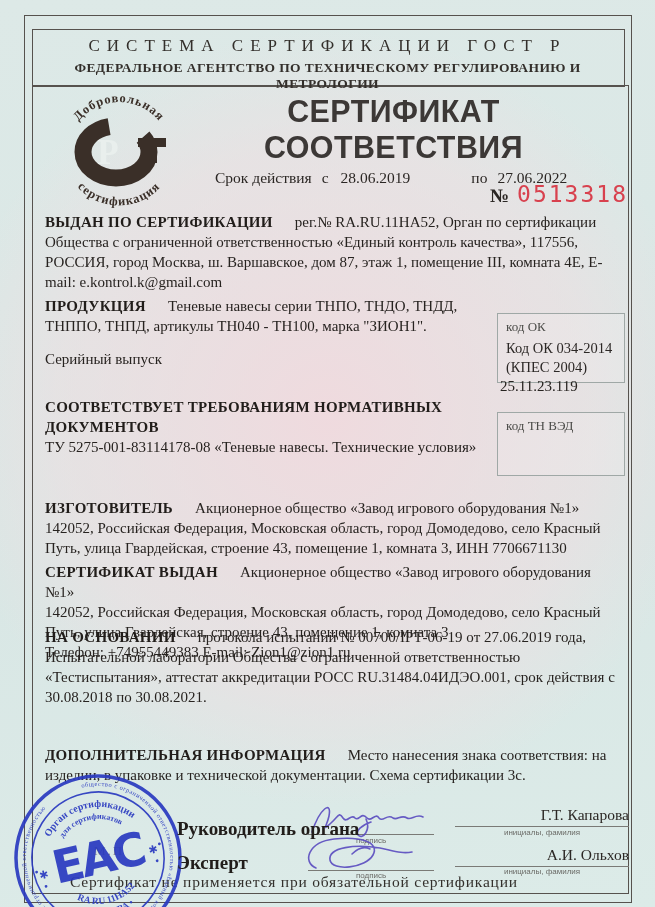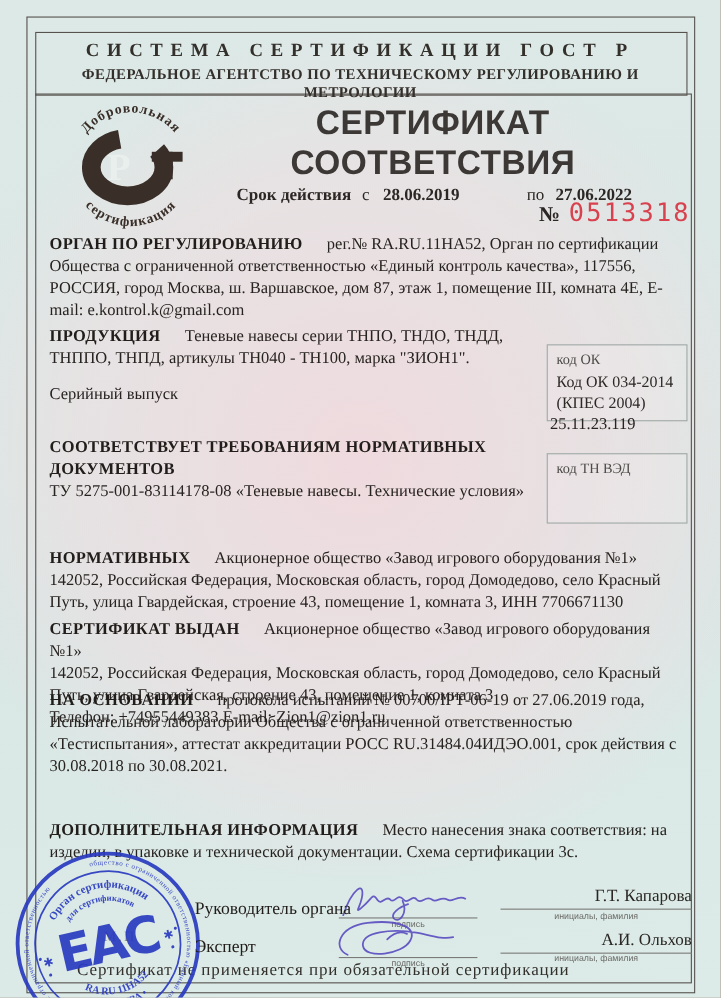--- a/index.html
+++ b/index.html
@@ -9,45 +9,45 @@
     background:
       radial-gradient(ellipse 75% 55% at 50% 46%, rgba(243,216,221,.85) 0%, rgba(243,220,224,.45) 55%, rgba(220,233,231,0) 78%),
       linear-gradient(173deg,#dde9e7 0%, #d9e7e5 60%, #dcebe8 100%);
     color:#272320;
   }
   .frame{position:absolute;border:1.5px solid #56524e;}
   .outer-frame{left:24px;top:15px;width:606px;height:886px;}
   .header-box{left:32px;top:29px;width:591px;height:56px;border:1.5px solid #56524e;position:absolute;}
   .main-box{left:32px;top:85px;width:595px;height:807px;}
   .hline1{position:absolute;left:32px;top:36px;width:591px;text-align:center;
-    font-weight:bold;font-size:17px;letter-spacing:7px;color:#332f2b;}
+    font-weight:normal;font-size:17px;letter-spacing:7px;color:#332f2b;}
   .hline2{position:absolute;left:32px;top:60px;width:591px;text-align:center;
     font-weight:bold;font-size:13.5px;letter-spacing:.4px;color:#332f2b;}
   .title{position:absolute;left:172px;top:94px;width:452px;text-align:center;
     font-family:"Liberation Sans",sans-serif;font-weight:bold;font-size:31px;
     letter-spacing:.5px;color:#3c3836;transform:scaleX(.98);transform-origin:left;}
   .certno{position:absolute;left:215px;top:142px;font-weight:bold;font-size:16px;color:#2b2724;}
   .certno .nosign{margin-right:14px;}
   .validity{position:absolute;left:215px;top:169px;font-size:15.5px;color:#2b2724;}
-  .validity b{font-weight:bold;}
+  .validity b{font-weight:normal;}
   .validity .sp1{margin-left:10px;margin-right:12px;}
   .validity .sp2{margin-left:61px;margin-right:10px;}
   .serial{position:absolute;left:438px;top:181px;width:190px;text-align:right;}
   .serial .nosign{font-size:19px;color:#2b2724;margin-right:8px;font-weight:bold;}
   .serial .digits{font-family:"DejaVu Sans Mono",monospace;font-size:23px;color:#d8414e;letter-spacing:2px;}
   .para{position:absolute;margin:0;font-size:15px;line-height:1.34;color:#272320;}
   .para b.lbl{font-weight:bold;letter-spacing:.3px;margin-right:22px;color:#211d1a;}
   .para .blk{display:block;}
   .codebox{position:absolute;border:1px solid #9fa8a6;background:rgba(255,255,255,.12);
     padding:5px 8px;font-size:14.5px;line-height:1.3;color:#2c2826;}
   .codebox .cap{font-size:13px;color:#4b4b48;display:block;margin-bottom:3px;}
   .codeval{position:absolute;font-size:15px;color:#272320;}
   .stamp{position:absolute;left:10px;top:770px;width:176px;height:176px;opacity:.92;z-index:5;}
   .mp{position:absolute;left:94px;top:843px;font-size:13px;color:#7d7d88;letter-spacing:2px;z-index:1;}
-  .sig-label{position:absolute;font-weight:normal;font-size:16px;color:#211d1a;z-index:6;}
+  .sig-label{position:absolute;font-weight:bold;font-size:19px;color:#211d1a;z-index:6;}
   .sig-line{position:absolute;border-top:1px solid #7a7a76;}
   .sig-caption{position:absolute;font-family:"Liberation Sans",sans-serif;font-size:8px;color:#6b6b67;text-align:center;}
   .sig-name{position:absolute;font-size:15.5px;color:#2b2724;text-align:right;}
   .sig-svg{position:absolute;z-index:4;}
   .footer-note{position:absolute;left:70px;top:873px;width:560px;font-size:15.5px;
     letter-spacing:.8px;color:#33302c;}
   .rst-logo{position:absolute;left:52px;top:88px;width:134px;height:132px;}
 </style>
 </head>
 <body>
@@ -83,21 +83,21 @@
 
   <div class="validity">
     <b>Срок действия</b><span class="sp1">с</span><b>28.06.2019</b><span class="sp2">по</span><b>27.06.2022</b>
   </div>
 
   <div class="serial">
     <span class="nosign">№</span><span class="digits">0513318</span>
   </div>
 
   <p class="para" style="left:45px;top:212px;width:568px;">
-    <b class="lbl">ОРГАН ПО РЕГУЛИРОВАНИЮ</b><span>рег.№ RA.RU.11НА52, Орган по сертификации Общества с ограниченной ответственностью «Единый контроль качества», 117556, РОССИЯ, город Москва, ш. Варшавское, дом 87, этаж 1, помещение III, комната 4Е, E-mail: e.kontrol.k@gmail.com</span>
+    <b class="lbl">ВЫДАН ПО СЕРТИФИКАЦИИ</b><span>рег.№ RA.RU.11НА52, Орган по сертификации Общества с ограниченной ответственностью «Единый контроль качества», 117556, РОССИЯ, город Москва, ш. Варшавское, дом 87, этаж 1, помещение III, комната 4Е, E-mail: e.kontrol.k@gmail.com</span>
   </p>
 
   <p class="para" style="left:45px;top:296px;width:442px;">
     <b class="lbl">ПРОДУКЦИЯ</b><span>Теневые навесы серии ТНПО, ТНДО, ТНДД, ТНППО, ТНПД, артикулы ТН040 - ТН100, марка "ЗИОН1".</span>
   </p>
   <p class="para" style="left:45px;top:349px;width:300px;">Серийный выпуск</p>
 
   <div class="codebox" style="left:497px;top:313px;width:110px;height:58px;">
     <span class="cap">код ОК</span>
     <span>Код ОК 034-2014</span><br>
@@ -108,21 +108,21 @@
   <p class="para" style="left:45px;top:397px;width:470px;">
     <b class="lbl" style="display:block;margin-right:0;">СООТВЕТСТВУЕТ ТРЕБОВАНИЯМ НОРМАТИВНЫХ ДОКУМЕНТОВ</b>
     <span>ТУ 5275-001-83114178-08 «Теневые навесы. Технические условия»</span>
   </p>
 
   <div class="codebox" style="left:497px;top:412px;width:110px;height:52px;">
     <span class="cap">код ТН ВЭД</span>
   </div>
 
   <p class="para" style="left:45px;top:498px;width:572px;">
-    <b class="lbl">НОРМАТИВНЫХ</b><span>Акционерное общество «Завод игрового оборудования №1»</span>
+    <b class="lbl">ИЗГОТОВИТЕЛЬ</b><span>Акционерное общество «Завод игрового оборудования №1»</span>
     <span class="blk">142052, Российская Федерация, Московская область, город Домодедово, село Красный Путь, улица Гвардейская, строение 43, помещение 1, комната 3, ИНН 7706671130</span>
   </p>
 
   <p class="para" style="left:45px;top:562px;width:572px;">
     <b class="lbl">СЕРТИФИКАТ ВЫДАН</b><span>Акционерное общество «Завод игрового оборудования №1»</span>
     <span class="blk">142052, Российская Федерация, Московская область, город Домодедово, село Красный Путь, улица Гвардейская, строение 43, помещение 1, комната 3</span>
     <span class="blk">Телефон: +74955449383 E-mail: Zion1@zion1.ru</span>
   </p>
 
   <p class="para" style="left:45px;top:627px;width:578px;">

